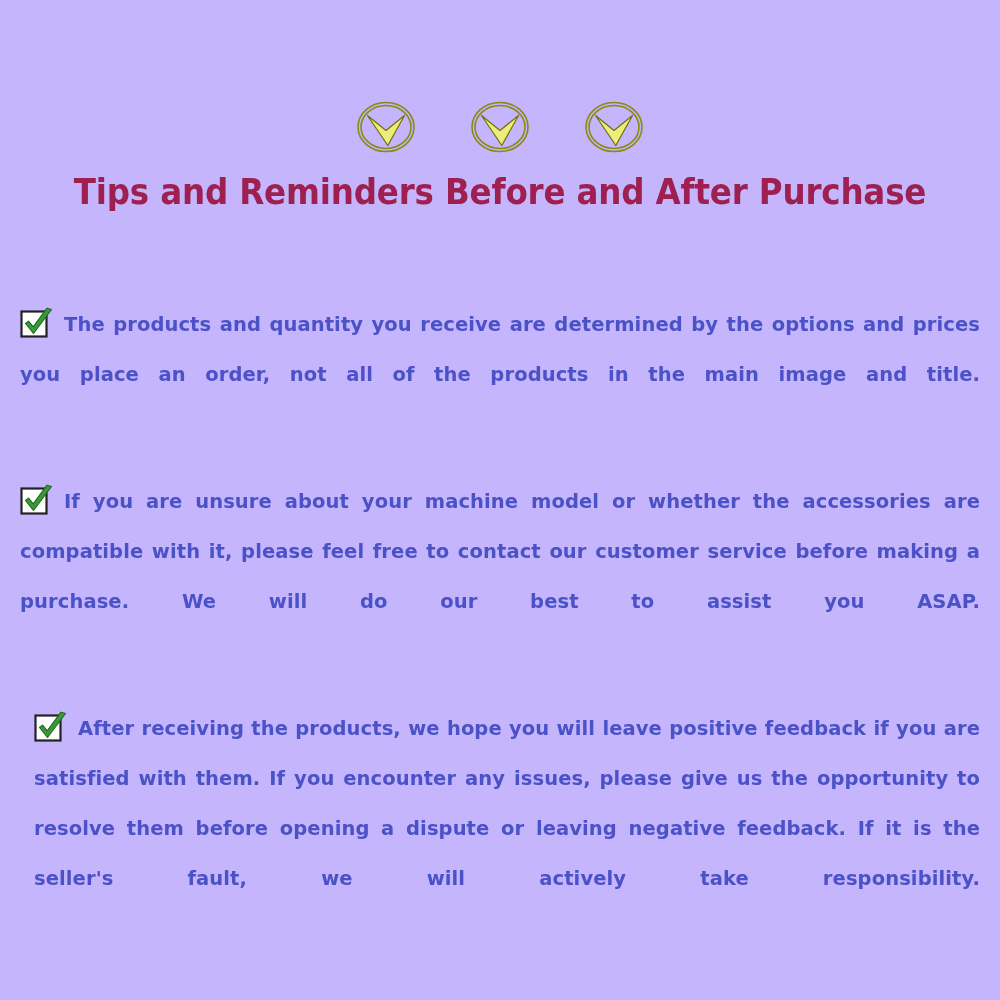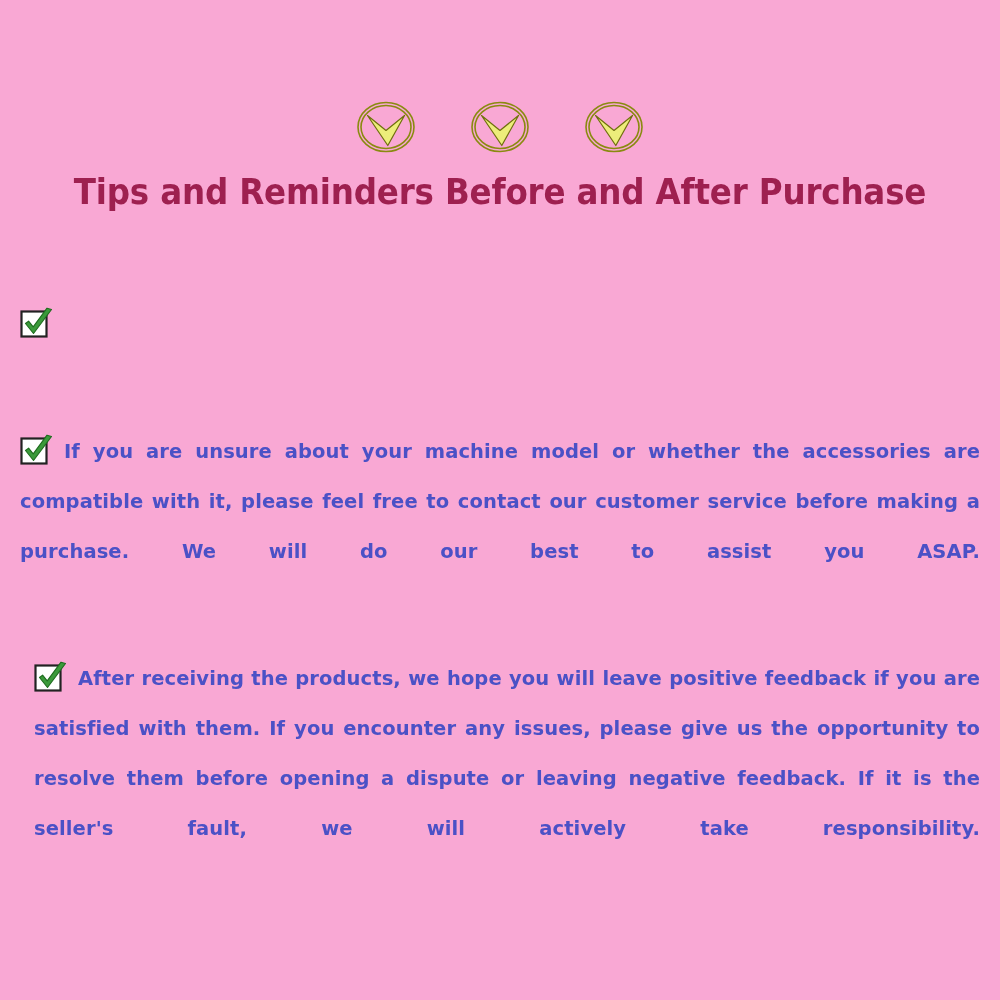--- a/index.html
+++ b/index.html
@@ -12,21 +12,21 @@
     height: 1000px;
     font-family: "Liberation Sans", sans-serif;
     overflow: hidden;
     position: relative;
   }
 
   #page {
     position: relative;
     width: 1000px;
     height: 1000px;
-    background: #f9a8d4;
+    background: #c4b5fd;
   }
 
   
   .ornament-row {
     position: absolute;
     top: 96px;
     left: 0;
     width: 1000px;
     height: 62px;
     display: flex;
@@ -130,21 +130,21 @@
   <div class="title">Tips and Reminders Before and After Purchase</div>
 
   <div class="content">
 
     <div class="tip-block">
       <span class="check-icon">
         <svg width="34" height="32" viewBox="0 0 34 32" xmlns="http://www.w3.org/2000/svg">
           <rect x="1.5" y="4.5" width="25" height="25" fill="#ffffff" stroke="#222222" stroke-width="2.2"></rect>
           <path d="M 5.5 16.5 L 13.5 26.5 L 31.5 2.5 L 27 1.2 L 13.2 19.8 L 8.6 14.2 Z" fill="#3a9a3a" stroke="#1d6b1d" stroke-width="1.1" stroke-linejoin="round"></path>
         </svg>
-      </span><span class="justify-filler"></span>
+      </span><span>The products and quantity you receive are determined by the options and prices you place an order, not all of the products in the main image and title.</span><span class="justify-filler"></span>
     </div>
 
     <div class="tip-block">
       <span class="check-icon">
         <svg width="34" height="32" viewBox="0 0 34 32" xmlns="http://www.w3.org/2000/svg">
           <rect x="1.5" y="4.5" width="25" height="25" fill="#ffffff" stroke="#222222" stroke-width="2.2"></rect>
           <path d="M 5.5 16.5 L 13.5 26.5 L 31.5 2.5 L 27 1.2 L 13.2 19.8 L 8.6 14.2 Z" fill="#3a9a3a" stroke="#1d6b1d" stroke-width="1.1" stroke-linejoin="round"></path>
         </svg>
       </span><span>If you are unsure about your machine model or whether the accessories are compatible with it, please feel free to contact our customer service before making a purchase. We will do our best to assist you ASAP.</span><span class="justify-filler"></span>
     </div>

